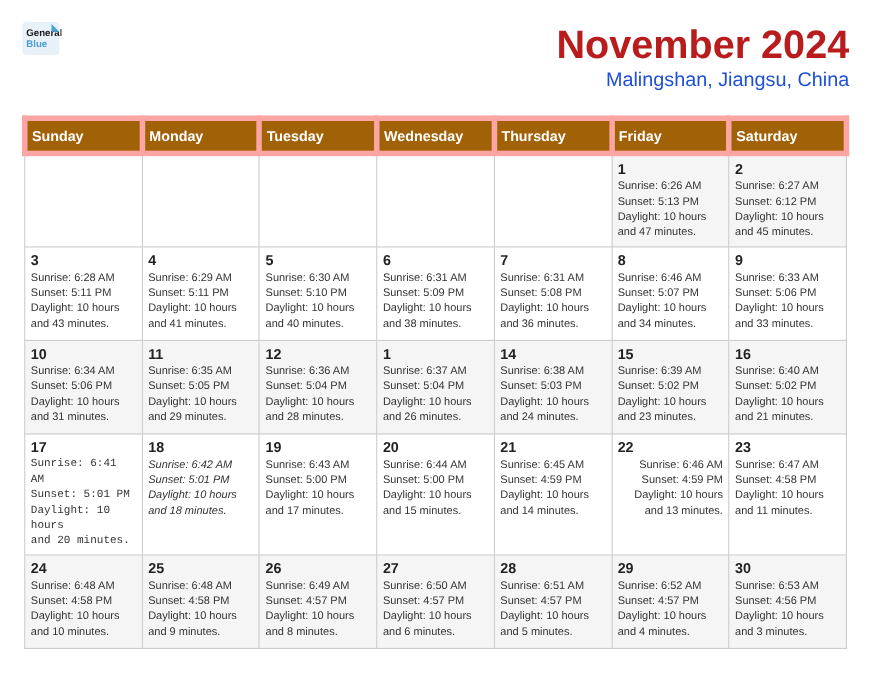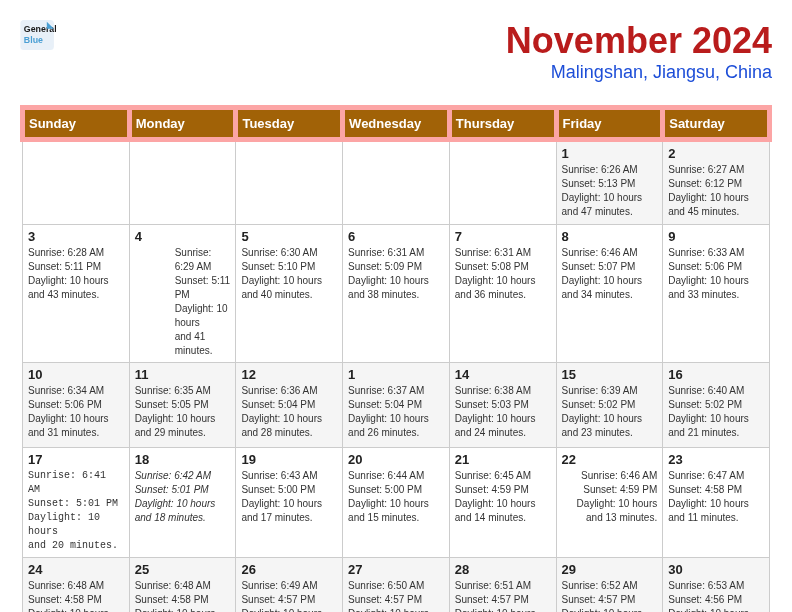--- a/index.html
+++ b/index.html
@@ -133,21 +133,21 @@
       <tr>
         <td>
           <span class="day-number">3</span>
           <div class="day-info" style="white-space: pre-line;">Sunrise: 6:28 AM
 Sunset: 5:11 PM
 Daylight: 10 hours
 and 43 minutes.</div>
         </td>
         <td>
           <span class="day-number">4</span>
-          <div class="day-info" style="white-space: pre-line; margin-left: 40px;">Sunrise: 6:29 AM
+          <div class="day-info" style="white-space: pre-line;">Sunrise: 6:29 AM
 Sunset: 5:11 PM
 Daylight: 10 hours
 and 41 minutes.</div>
         </td>
         <td>
           <span class="day-number">5</span>
           <div class="day-info" style="white-space: pre-line;">Sunrise: 6:30 AM
 Sunset: 5:10 PM
 Daylight: 10 hours
 and 40 minutes.</div>

